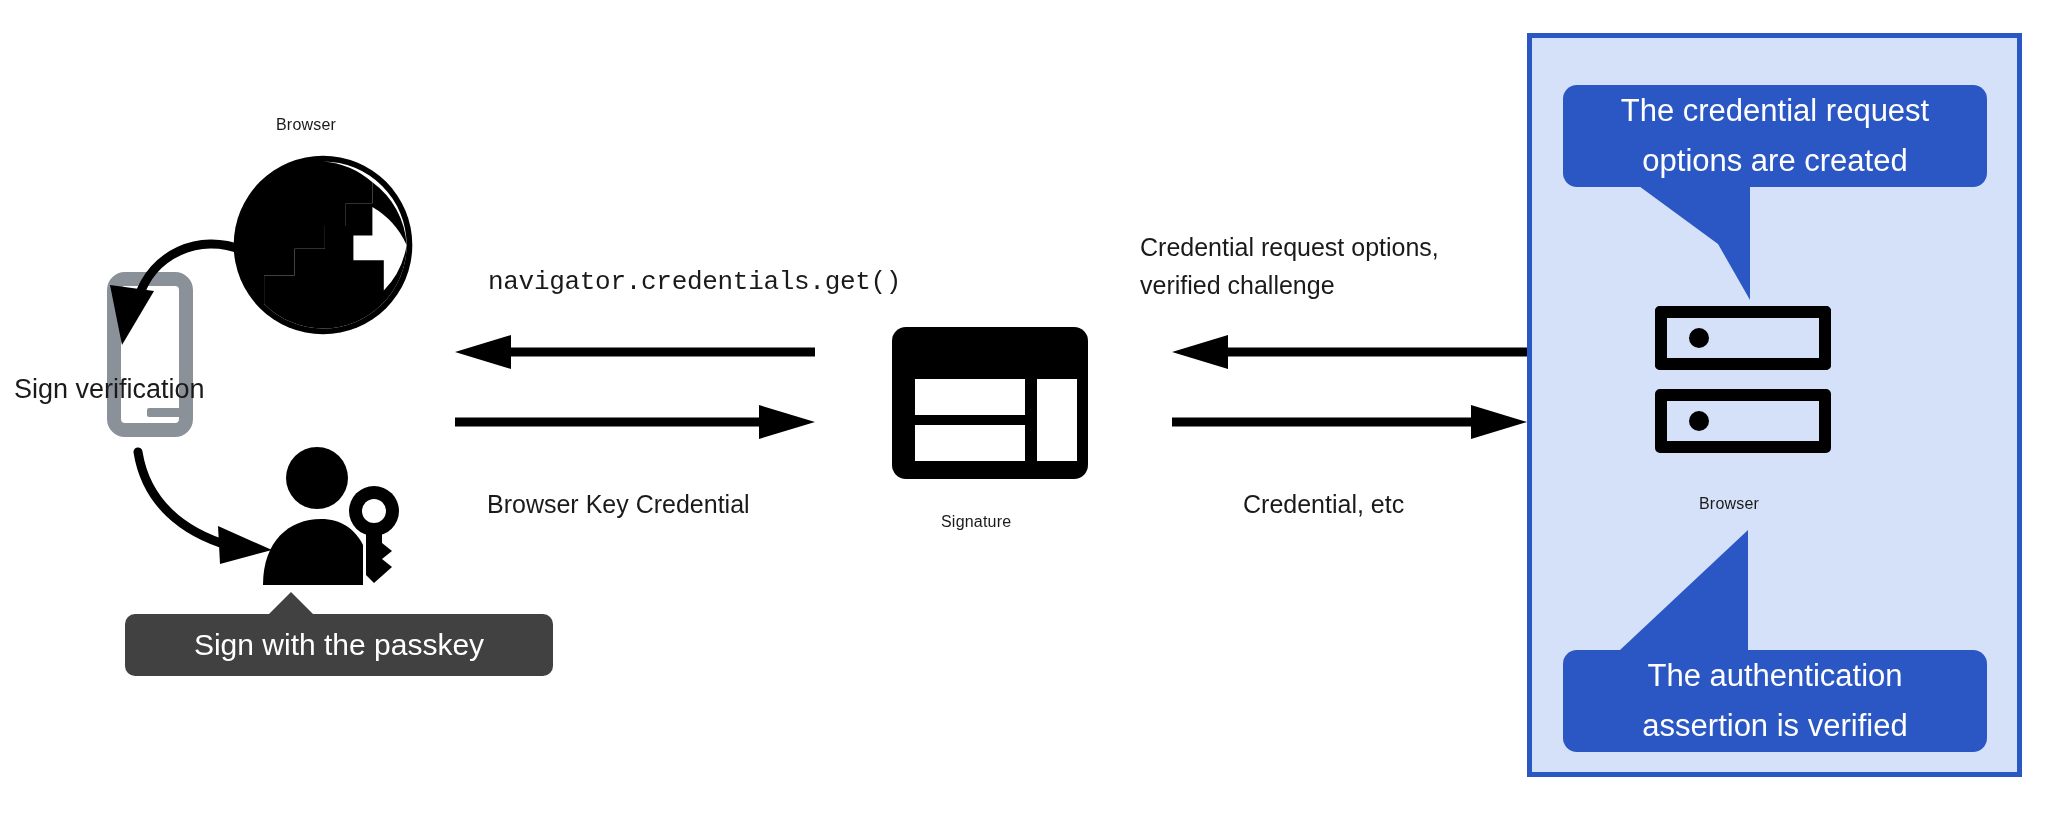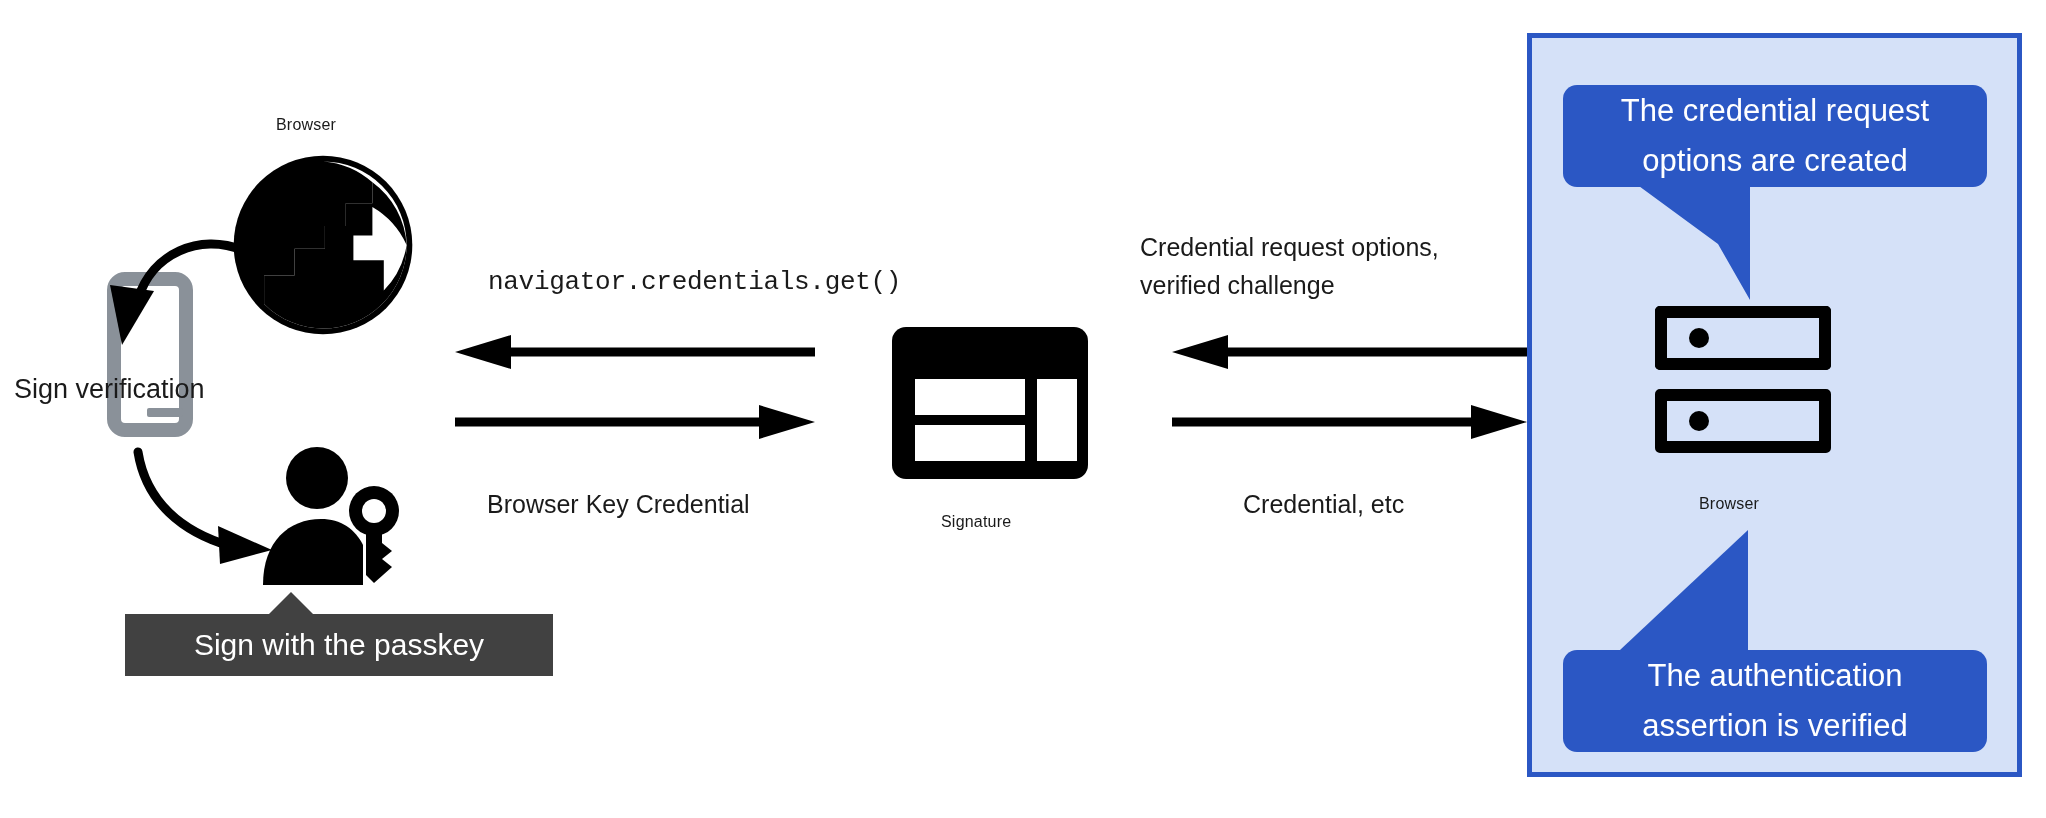--- a/index.html
+++ b/index.html
@@ -71,21 +71,21 @@
   }
   .callout-tail { position: absolute; z-index: 5; }
 
   
   #passkey-tooltip {
     left: 125px;
     top: 614px;
     width: 428px;
     height: 62px;
     background: #414141;
-    border-radius: 0;
+    border-radius: 10px;
     color: #ffffff;
     font-size: 30px;
     display: flex;
     align-items: center;
     justify-content: center;
     z-index: 6;
   }
   #passkey-tooltip-tail {
     left: 265px;
     top: 592px;

